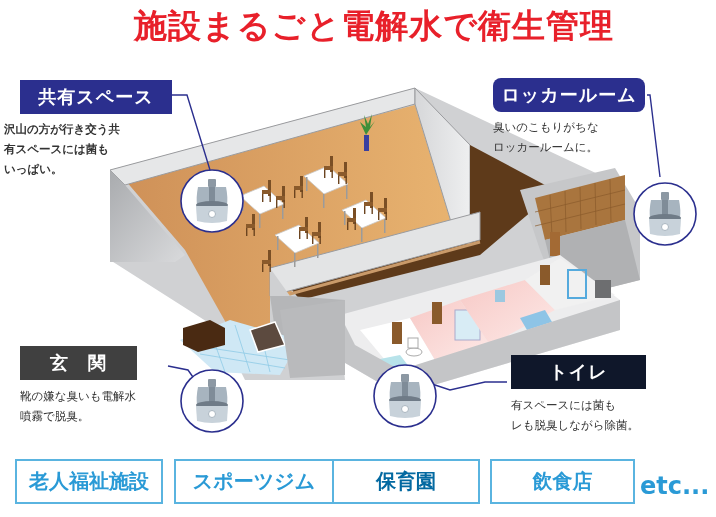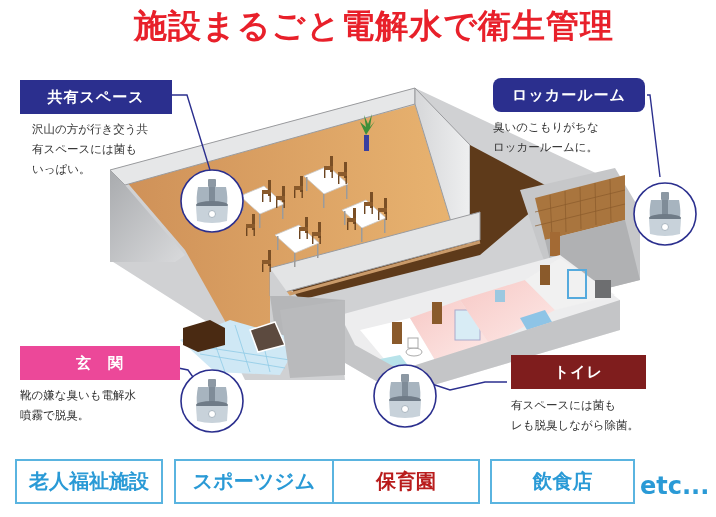--- a/index.html
+++ b/index.html
@@ -9,21 +9,21 @@
     .title {
       position: absolute; left: 0; top: 4px; width: 716px; text-align: center;
       font-size: 33px; font-weight: bold; letter-spacing: 1px;
       font-family: "DejaVu Sans", sans-serif;
     }
 
     .illustration { position: absolute; left: 0; top: 0; width: 716px; height: 517px; }
 
     .label {
       position: absolute; height: 34px;
-      color: #ffffff; font-weight: bold; font-size: 15px;
+      color: #ffffff; font-weight: bold; font-size: 18px;
       display: flex; align-items: center; justify-content: center;
       letter-spacing: 1px;
     }
     .desc {
       position: absolute; font-size: 11.5px; line-height: 20px; color: #333333;
       white-space: pre-line;
     }
 
     .categories { position: absolute; left: 0; top: 0; }
     .cat-box {
@@ -186,35 +186,35 @@
     </g>
   <g>
       <use href="#humid" x="212" y="401"></use>
     </g>
   <g>
       <use href="#humid" x="405" y="396"></use>
     </g>
 </svg>
 
 <div class="label" style="left:20px; top:80px; width:152px; background:#2b2f8e;">共有スペース</div>
-<div class="desc" style="left:32px; top:119px;">沢山の方が行き交う共
+<div class="desc" style="left:4px; top:119px;font-weight:bold;">沢山の方が行き交う共
 有スペースには菌も
 いっぱい。</div>
 
 <div class="label" style="left:493px; top:78px; width:152px; background:#2b2f8e;border-radius:8px;">ロッカールーム</div>
 <div class="desc" style="left:493px; top:117px;">臭いのこもりがちな
 ロッカールームに。</div>
 
-<div class="label" style="left:20px; top:346px; width:160px; background:#ec4899;">玄　関</div>
-<div class="desc" style="left:20px; top:386px;font-family:Liberation Mono, monospace;">靴の嫌な臭いも電解水
+<div class="label" style="left:20px; top:346px; width:117px; background:#404040;">玄　関</div>
+<div class="desc" style="left:20px; top:386px;">靴の嫌な臭いも電解水
 噴霧で脱臭。</div>
 
-<div class="label" style="left:511px; top:355px; width:135px; background:#7f1d1d;">トイレ</div>
+<div class="label" style="left:511px; top:355px; width:135px; background:#0f172a;">トイレ</div>
 <div class="desc" style="left:511px; top:395px;">有スペースには菌も
 レも脱臭しながら除菌。</div>
 
 <div class="categories">
   <div class="cat-box" style="left:15px; width:148px; border-color:#5ab4e0; color:#2a9ad6;">老人福祉施設</div>
   <div class="cat-box" style="left:174px; width:160px; border-color:#5ab4e0; color:#2a9ad6;">スポーツジム</div>
-  <div class="cat-box" style="left:332px; width:148px; border-color:#5ab4e0; color:#b91c1c;">保育園</div>
+  <div class="cat-box" style="left:332px; width:148px; border-color:#5ab4e0; color:#0369a1;">保育園</div>
   <div class="cat-box" style="left:490px; width:145px; border-color:#5ab4e0; color:#2a9ad6;text-align:center;">飲食店</div>
   <div class="etc" style="color:#2a9ad6;">etc...</div>
 </div>
 
 </body></html>

